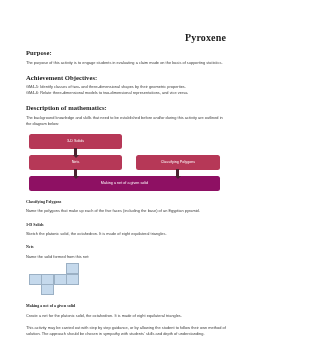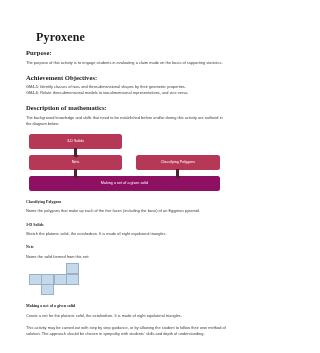--- a/index.html
+++ b/index.html
@@ -18,25 +18,26 @@
     position: relative;
     width: 250px;
     height: 353px;
     background: #ffffff;
     box-sizing: border-box;
     padding: 33px 24px 0 26px;
   }
   .doc-title {
     font-family: "Liberation Serif", serif;
     font-weight: bold;
-    font-size: 12px;
+    font-size: 10px;
     line-height: 9px;
     letter-spacing: 0.15px;
     margin: 0 0 7px 10px;
     color: #1a1a1a;
+    text-align: right;
   }
   .sec-head {
     font-family: "Liberation Serif", serif;
     font-weight: bold;
     font-size: 6.6px;
     line-height: 8px;
     letter-spacing: 0.05px;
     margin: 0 0 2.5px 0;
     color: #1a1a1a;
   }

